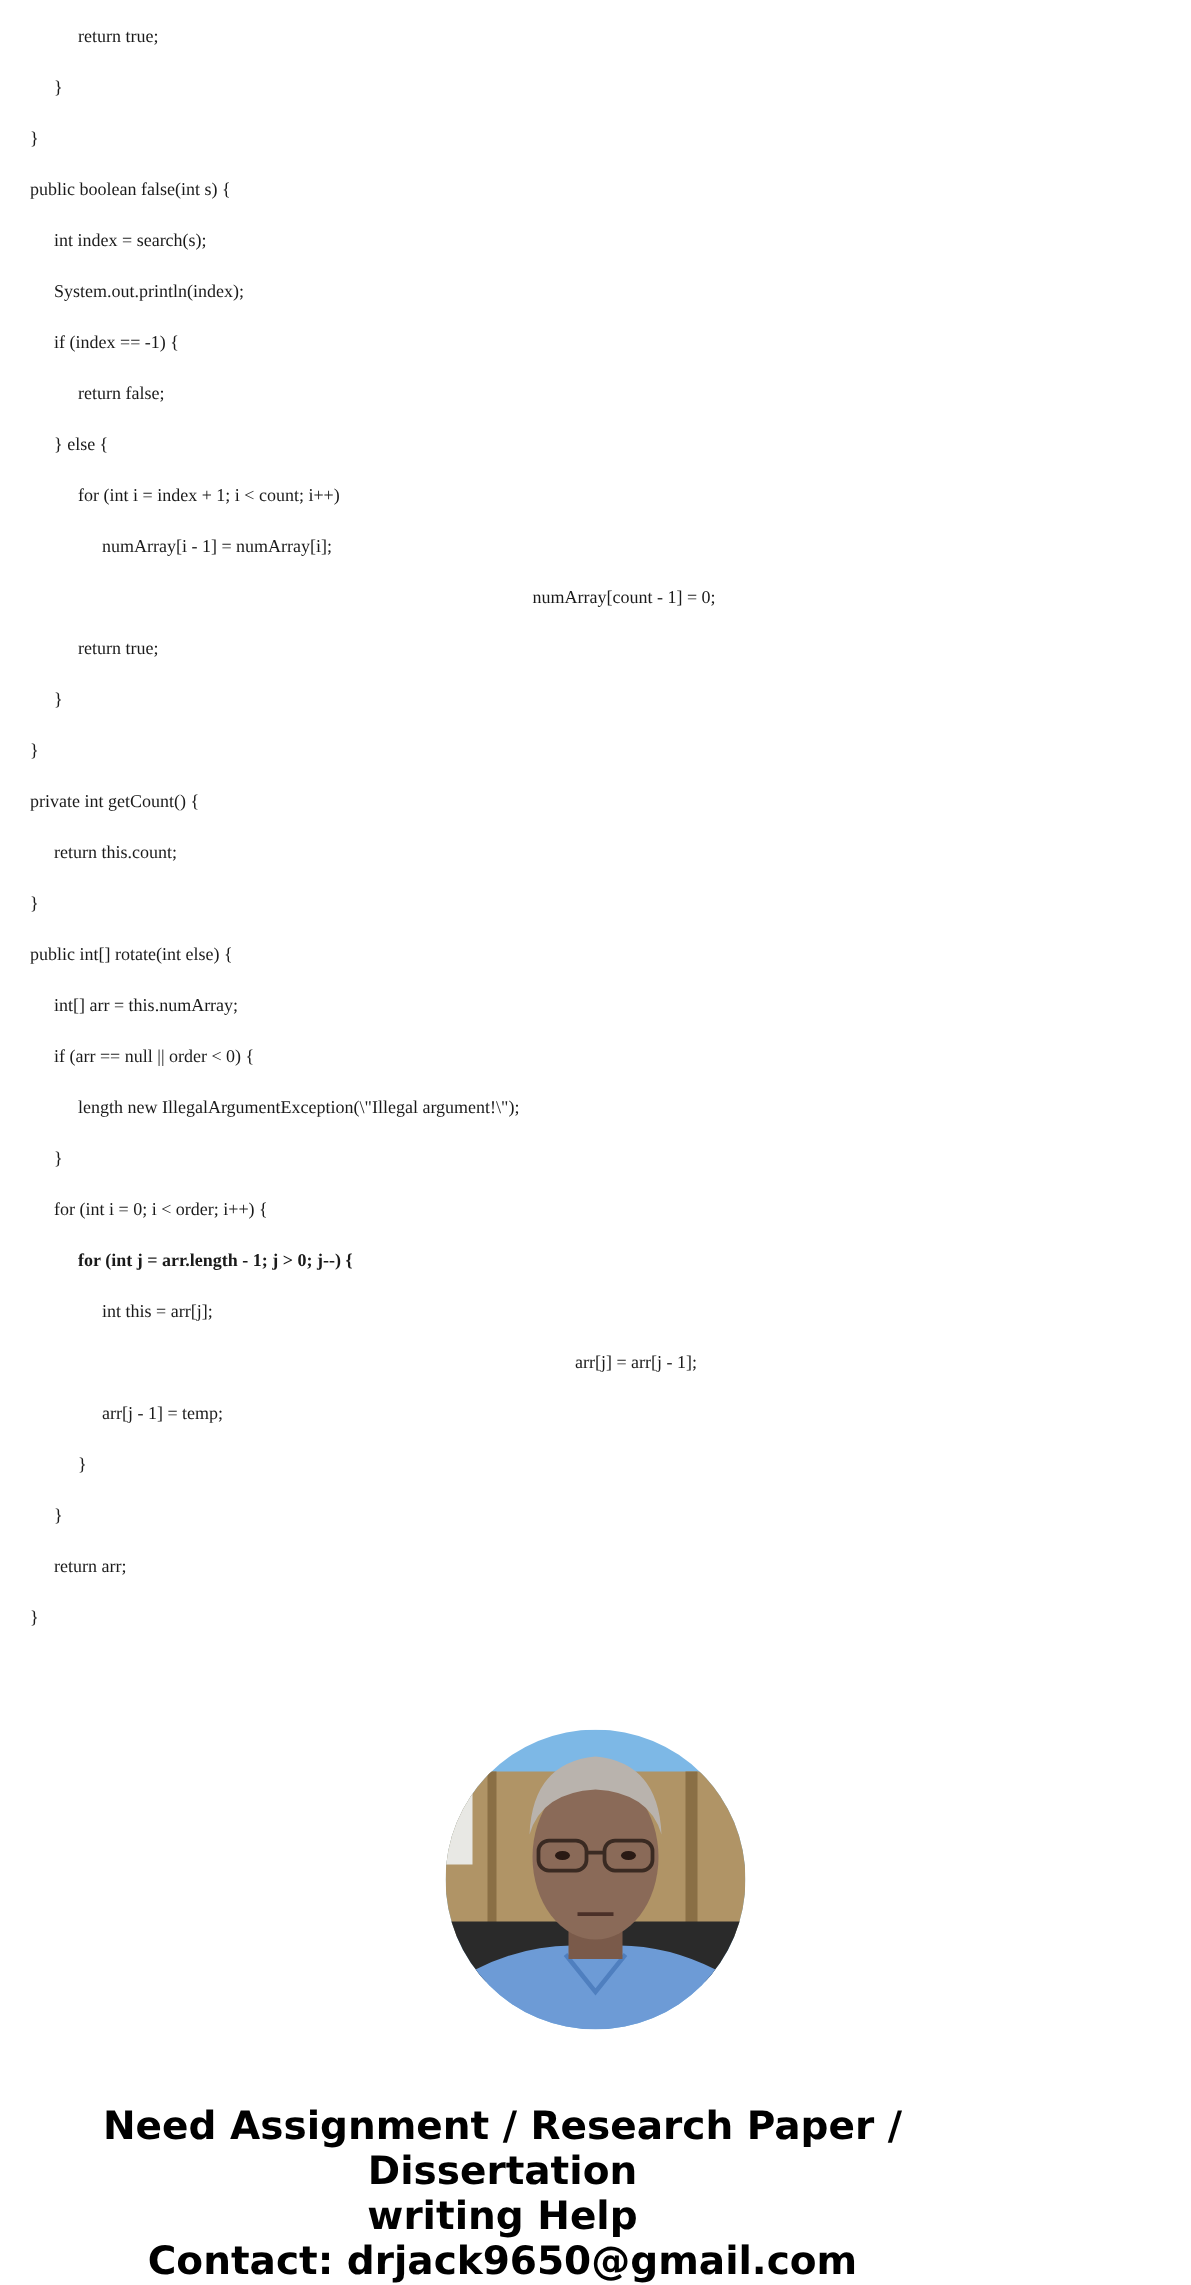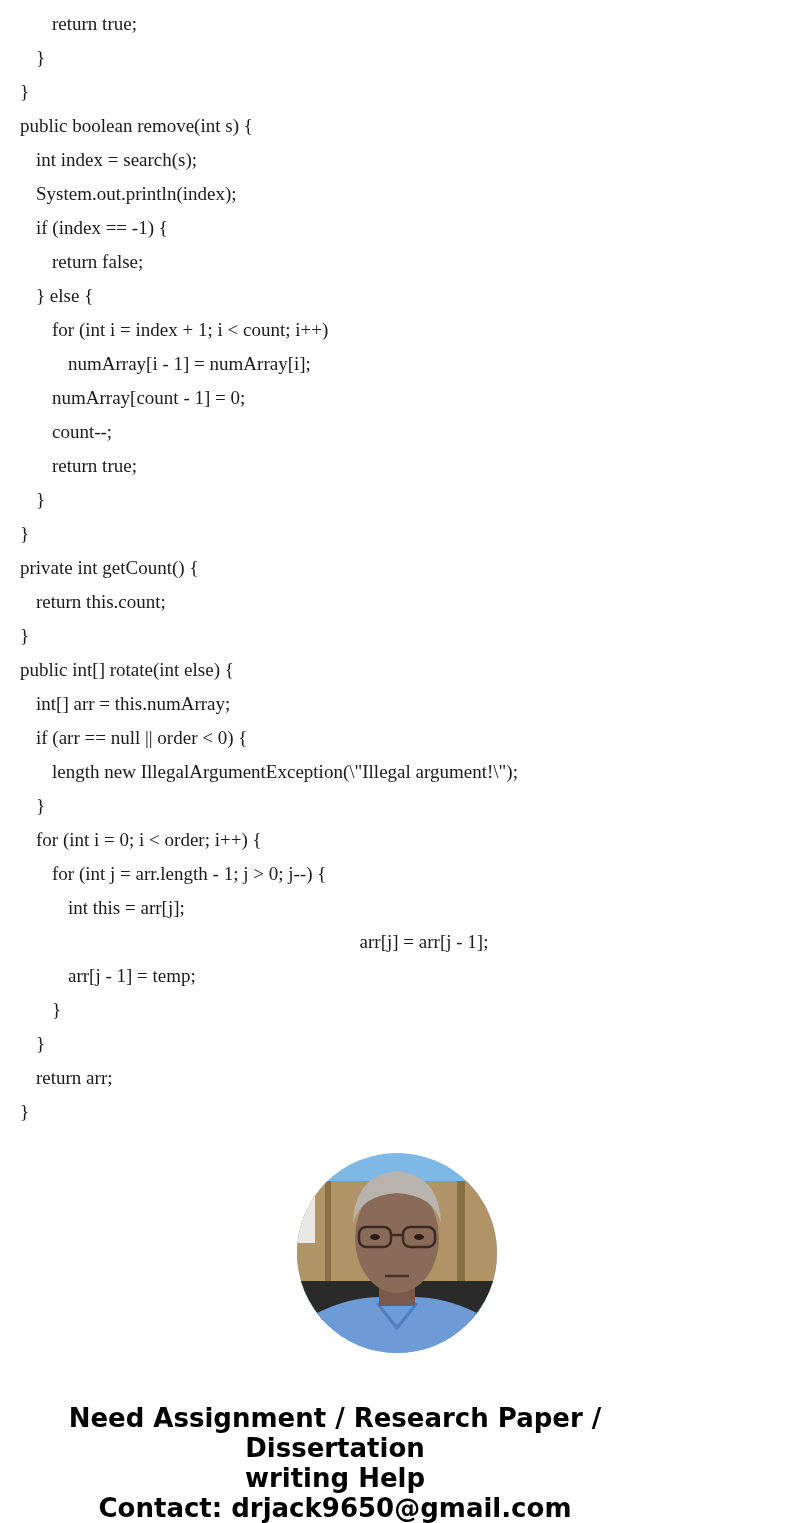--- a/index.html
+++ b/index.html
@@ -17,21 +17,21 @@
     .code-block {
       position: absolute;
       left: 20px;
       top: 7px;
       width: 760px;
     }
     .code-line {
       height: 34px;
       line-height: 34px;
       font-family: "Liberation Serif", serif;
-      font-size: 19px;
+      font-size: 12px;
       white-space: pre;
       color: #1a1a1a;
     }
     .avatar {
       position: absolute;
       left: 297px;
       top: 1153px;
       width: 200px;
       height: 200px;
       border-radius: 50%;
@@ -58,43 +58,42 @@
       display: block;
     }
   </style>
 </head>
 <body>
 
 <div class="code-block" id="code-block">
     <div class="code-line" style="padding-left: 32px;">return true;</div>
     <div class="code-line" style="padding-left: 16px;">}</div>
     <div class="code-line" style="padding-left: 0px;">}</div>
-    <div class="code-line" style="padding-left: 0px;">public boolean remove(int s) {</div>
+    <div class="code-line" style="padding-left: 0px;">public boolean false(int s) {</div>
     <div class="code-line" style="padding-left: 16px;">int index = search(s);</div>
     <div class="code-line" style="padding-left: 16px;">System.out.println(index);</div>
     <div class="code-line" style="padding-left: 16px;">if (index == -1) {</div>
     <div class="code-line" style="padding-left: 32px;">return false;</div>
     <div class="code-line" style="padding-left: 16px;">} else {</div>
     <div class="code-line" style="padding-left: 32px;">for (int i = index + 1; i &lt; count; i++)</div>
     <div class="code-line" style="padding-left: 48px;">numArray[i - 1] = numArray[i];</div>
-    <div class="code-line" style="padding-left: 32px;">numArray[count - 1] = 0;</div>
-    <div class="code-line" style="padding-left: 32px;">count--;</div>
+    <div class="code-line" style="padding-left: 32px; text-align: center;">numArray[count - 1] = 0;</div>
     <div class="code-line" style="padding-left: 32px;">return true;</div>
     <div class="code-line" style="padding-left: 16px;">}</div>
     <div class="code-line" style="padding-left: 0px;">}</div>
     <div class="code-line" style="padding-left: 0px;">private int getCount() {</div>
     <div class="code-line" style="padding-left: 16px;">return this.count;</div>
     <div class="code-line" style="padding-left: 0px;">}</div>
     <div class="code-line" style="padding-left: 0px;">public int[] rotate(int else) {</div>
     <div class="code-line" style="padding-left: 16px;">int[] arr = this.numArray;</div>
     <div class="code-line" style="padding-left: 16px;">if (arr == null || order &lt; 0) {</div>
     <div class="code-line" style="padding-left: 32px;">length new IllegalArgumentException(\"Illegal argument!\");</div>
     <div class="code-line" style="padding-left: 16px;">}</div>
     <div class="code-line" style="padding-left: 16px;">for (int i = 0; i &lt; order; i++) {</div>
-    <div class="code-line" style="padding-left: 32px;">for (int j = arr.length - 1; j &gt; 0; j--) {</div>
+    <div class="code-line" style="padding-left: 32px; font-weight: bold;">for (int j = arr.length - 1; j &gt; 0; j--) {</div>
     <div class="code-line" style="padding-left: 48px;">int this = arr[j];</div>
     <div class="code-line" style="padding-left: 48px; text-align: center;">arr[j] = arr[j - 1];</div>
     <div class="code-line" style="padding-left: 48px;">arr[j - 1] = temp;</div>
     <div class="code-line" style="padding-left: 32px;">}</div>
     <div class="code-line" style="padding-left: 16px;">}</div>
     <div class="code-line" style="padding-left: 16px;">return arr;</div>
     <div class="code-line" style="padding-left: 0px;">}</div>
   </div>
 
 <div class="avatar">

